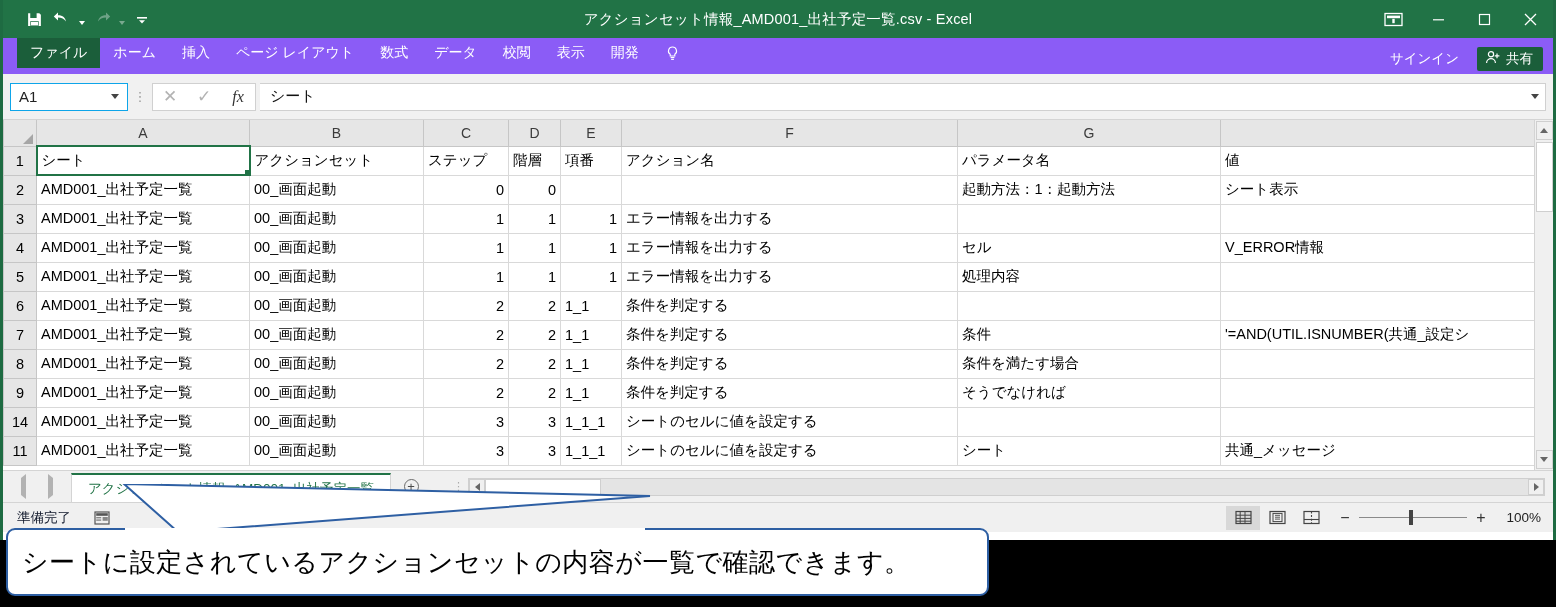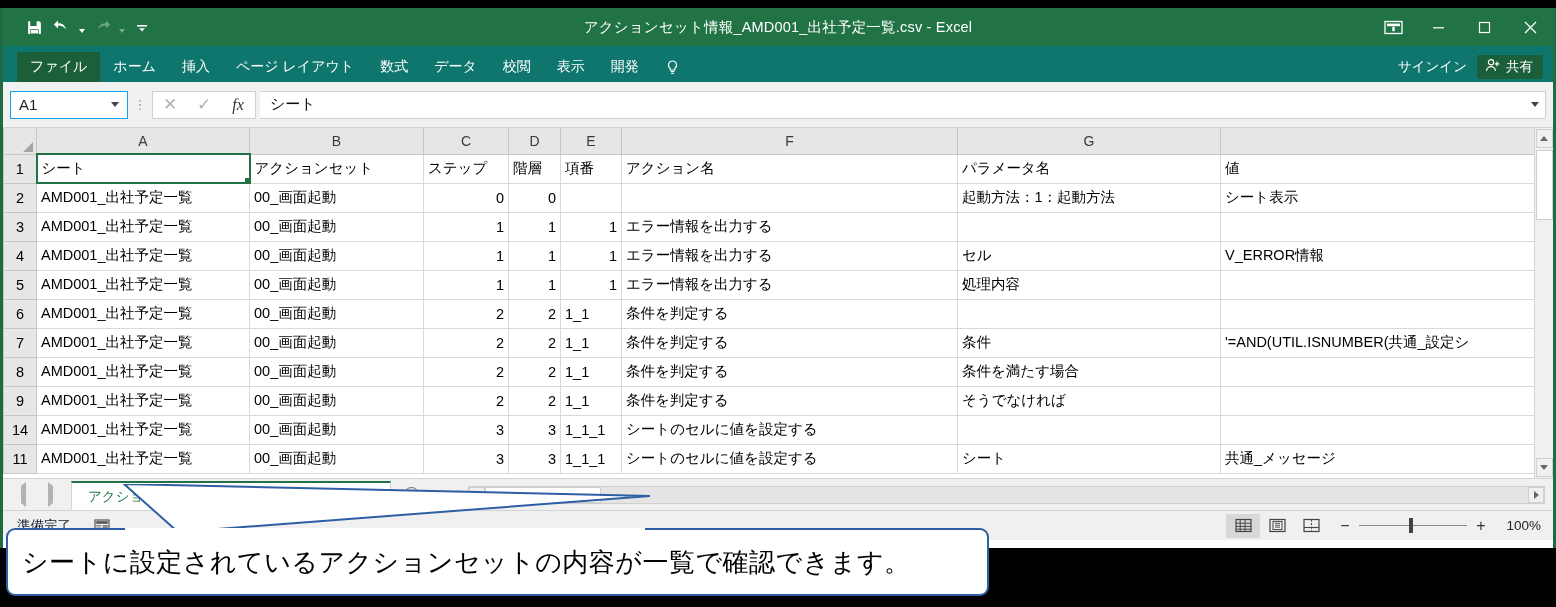--- a/index.html
+++ b/index.html
@@ -11,21 +11,20 @@
     overflow:hidden;
     position:relative;
   }
   .app {
     position:absolute; left:0; top:0; width:1556px; height:540px;
     background:#fff;
     border-left:3px solid #1e6b42;
     border-right:3px solid #1e6b42;
     border-top:0; 
     overflow:hidden;
-    margin-top:8px;
   }
   
   .titlebar {
     height:38px; background:#217346; position:relative;
     display:flex; align-items:center;
   }
   .qat { display:flex; align-items:center; gap:2px; padding-left:18px; }
   .qat-btn {
     width:26px; height:26px; display:flex; align-items:center; justify-content:center;
     color:#fff;
@@ -40,35 +39,35 @@
   .title-text {
     position:absolute; left:0; right:0; top:0; height:38px;
     display:flex; align-items:center; justify-content:center;
     color:#fff; font-size:14.5px; letter-spacing:.2px; pointer-events:none;
   }
   .win-ctrls { position:absolute; right:0; top:0; height:38px; display:flex; align-items:center; }
   .wc { width:46px; height:38px; display:flex; align-items:center; justify-content:center; color:#fff; }
   .wc-ribbon { width:44px; }
   
   .tabstrip {
-    height:36px; background:#0f766e; display:flex; align-items:flex-end;
+    height:36px; background:#8b5cf6; display:flex; align-items:flex-start;
     position:relative; padding-left:14px;
   }
   .tab {
     color:#fff; font-size:14px; padding:0 13px; height:30px;
     display:flex; align-items:center; white-space:nowrap;
   }
   .tab.file { background:#1b5e3a; }
   .tellme {
     display:flex; align-items:center; gap:6px; color:#fff; font-size:13.5px;
     height:30px; margin-left:14px; white-space:nowrap;
   }
   .bulb { width:13px; height:15px; }
   .right-acct {
-    position:absolute; right:10px; bottom:3px; display:flex; align-items:center; gap:10px;
+    position:absolute; right:10px; bottom:3px; display:flex; align-items:center; gap:18px;
   }
   .signin { color:#fff; font-size:13.5px; }
   .share {
     display:flex; align-items:center; gap:5px; color:#fff; font-size:13.5px;
     background:#1b5e3a; padding:3px 10px 3px 8px; border-radius:2px;
   }
   
   .fbar {
     height:46px; background:#f1f1f1; display:flex; align-items:center;
     padding:0 7px; border-bottom:1px solid #d4d4d4;

